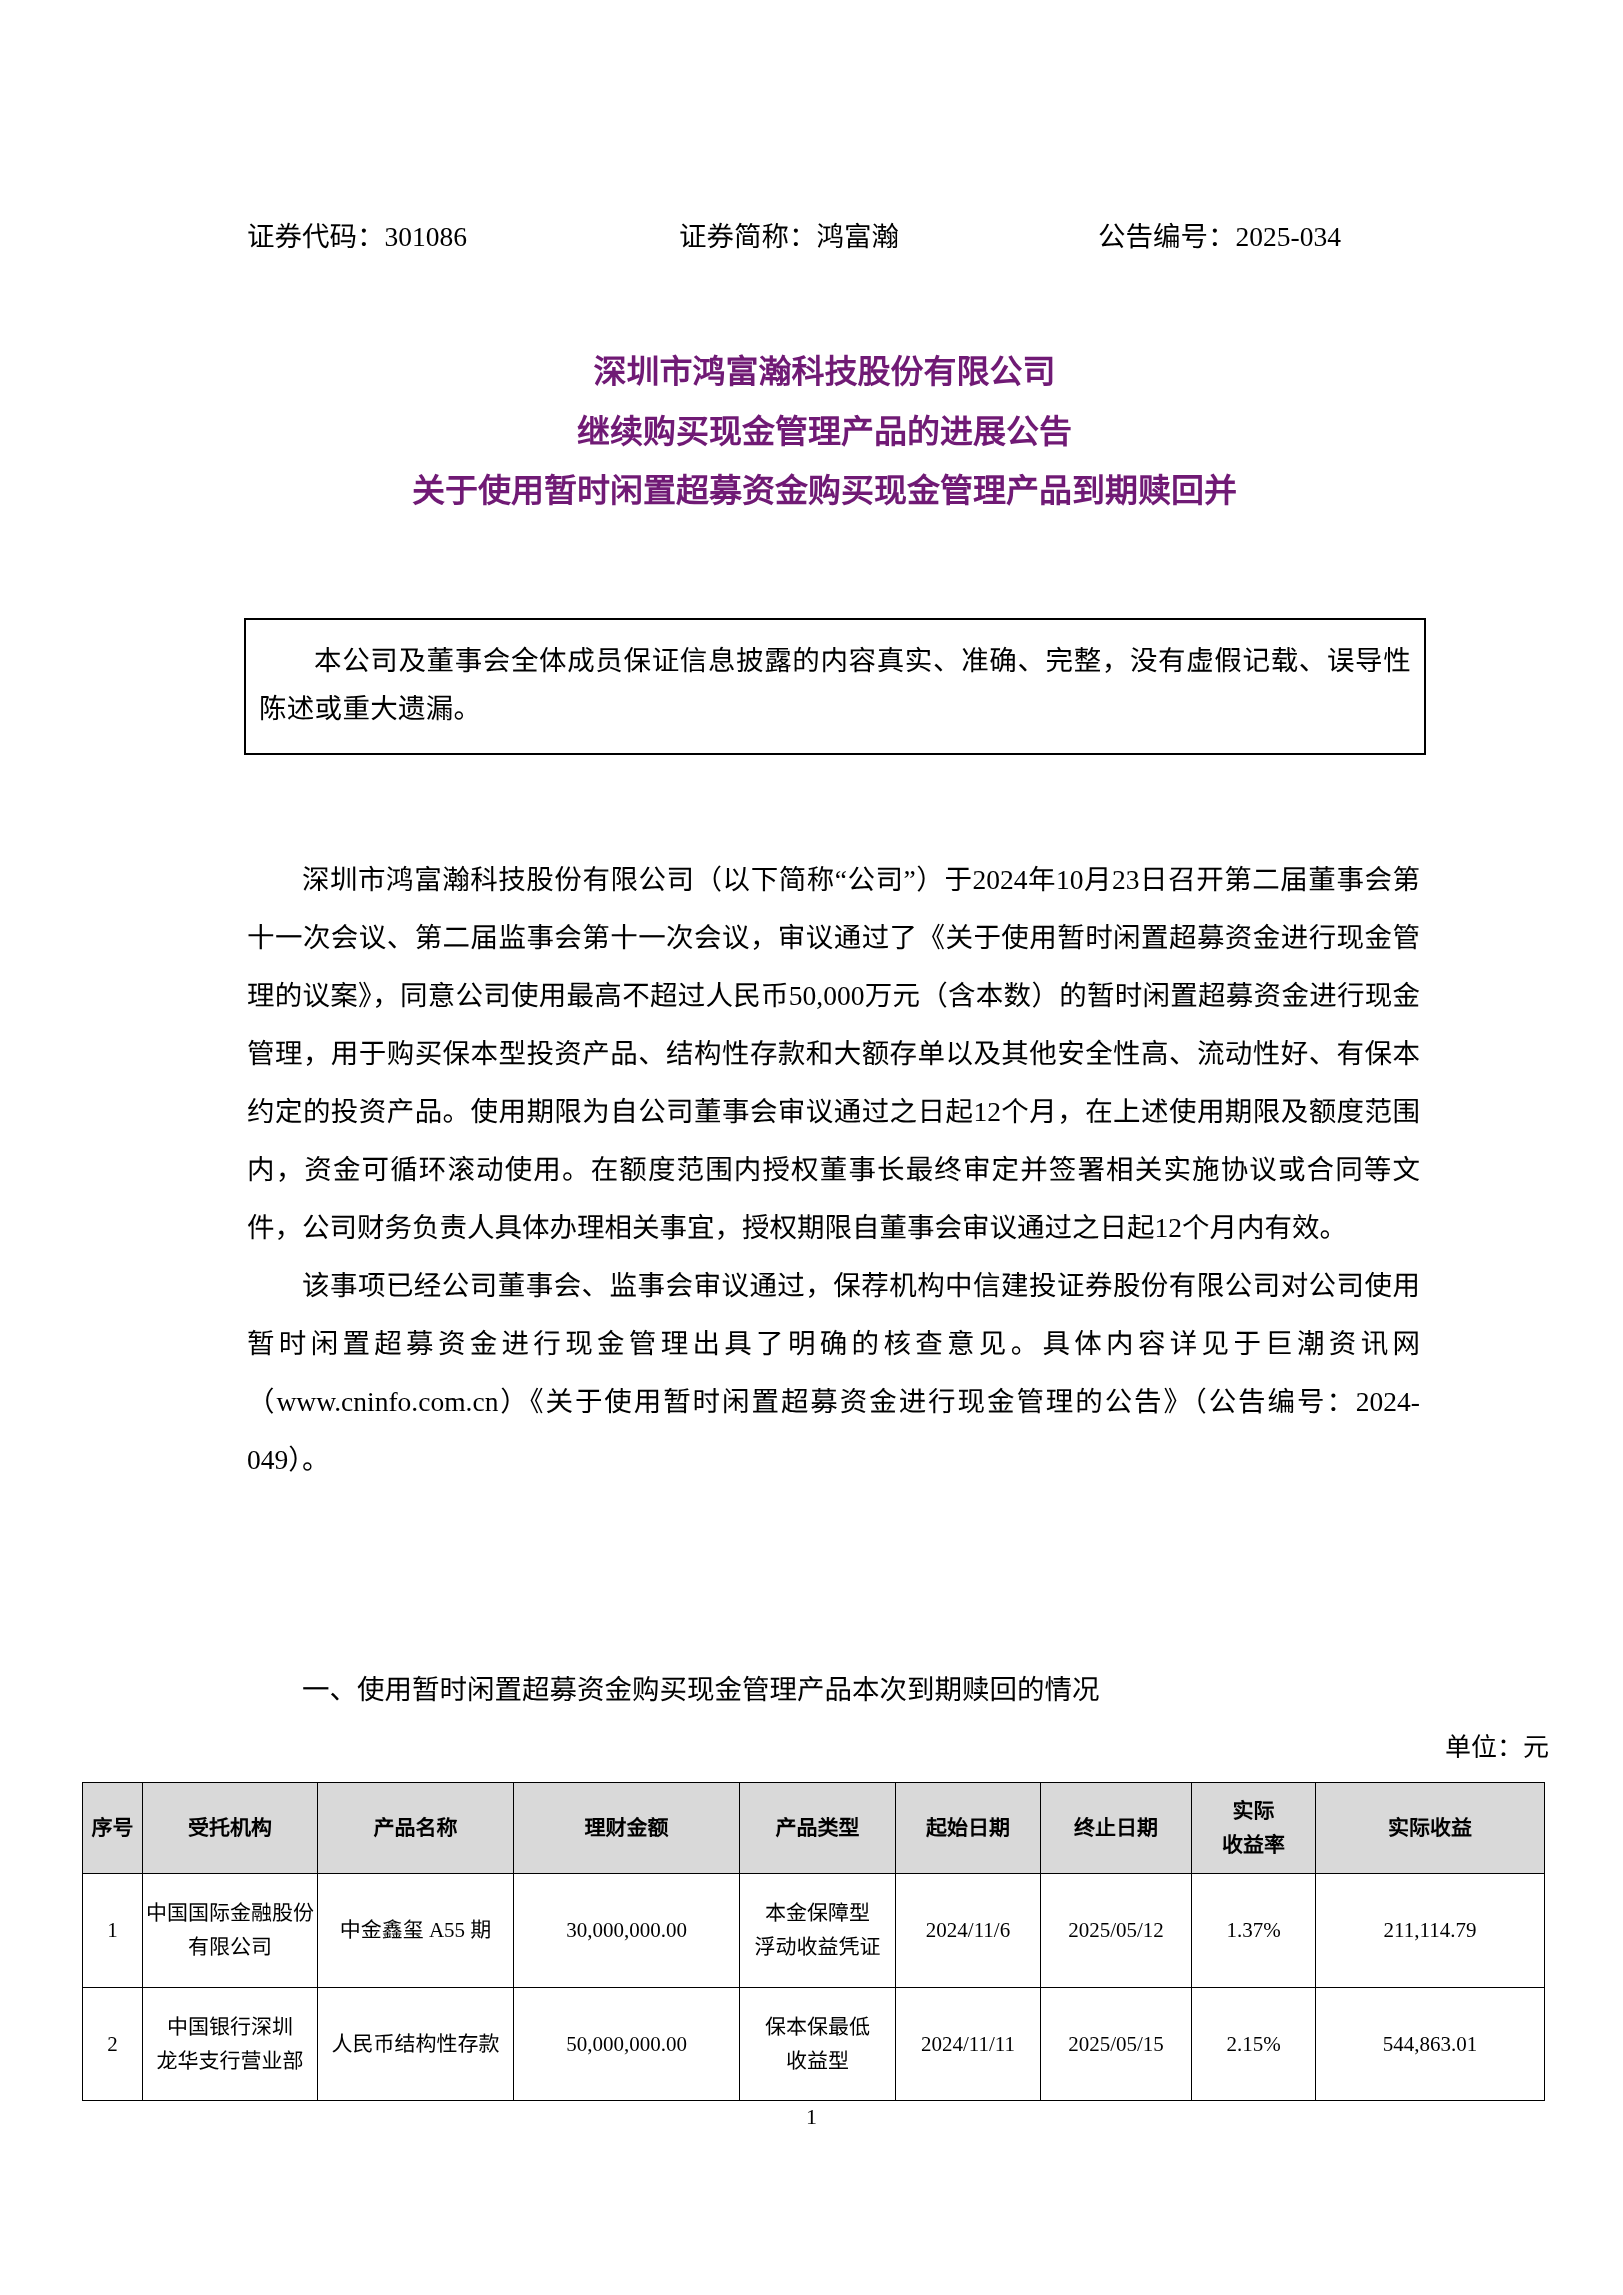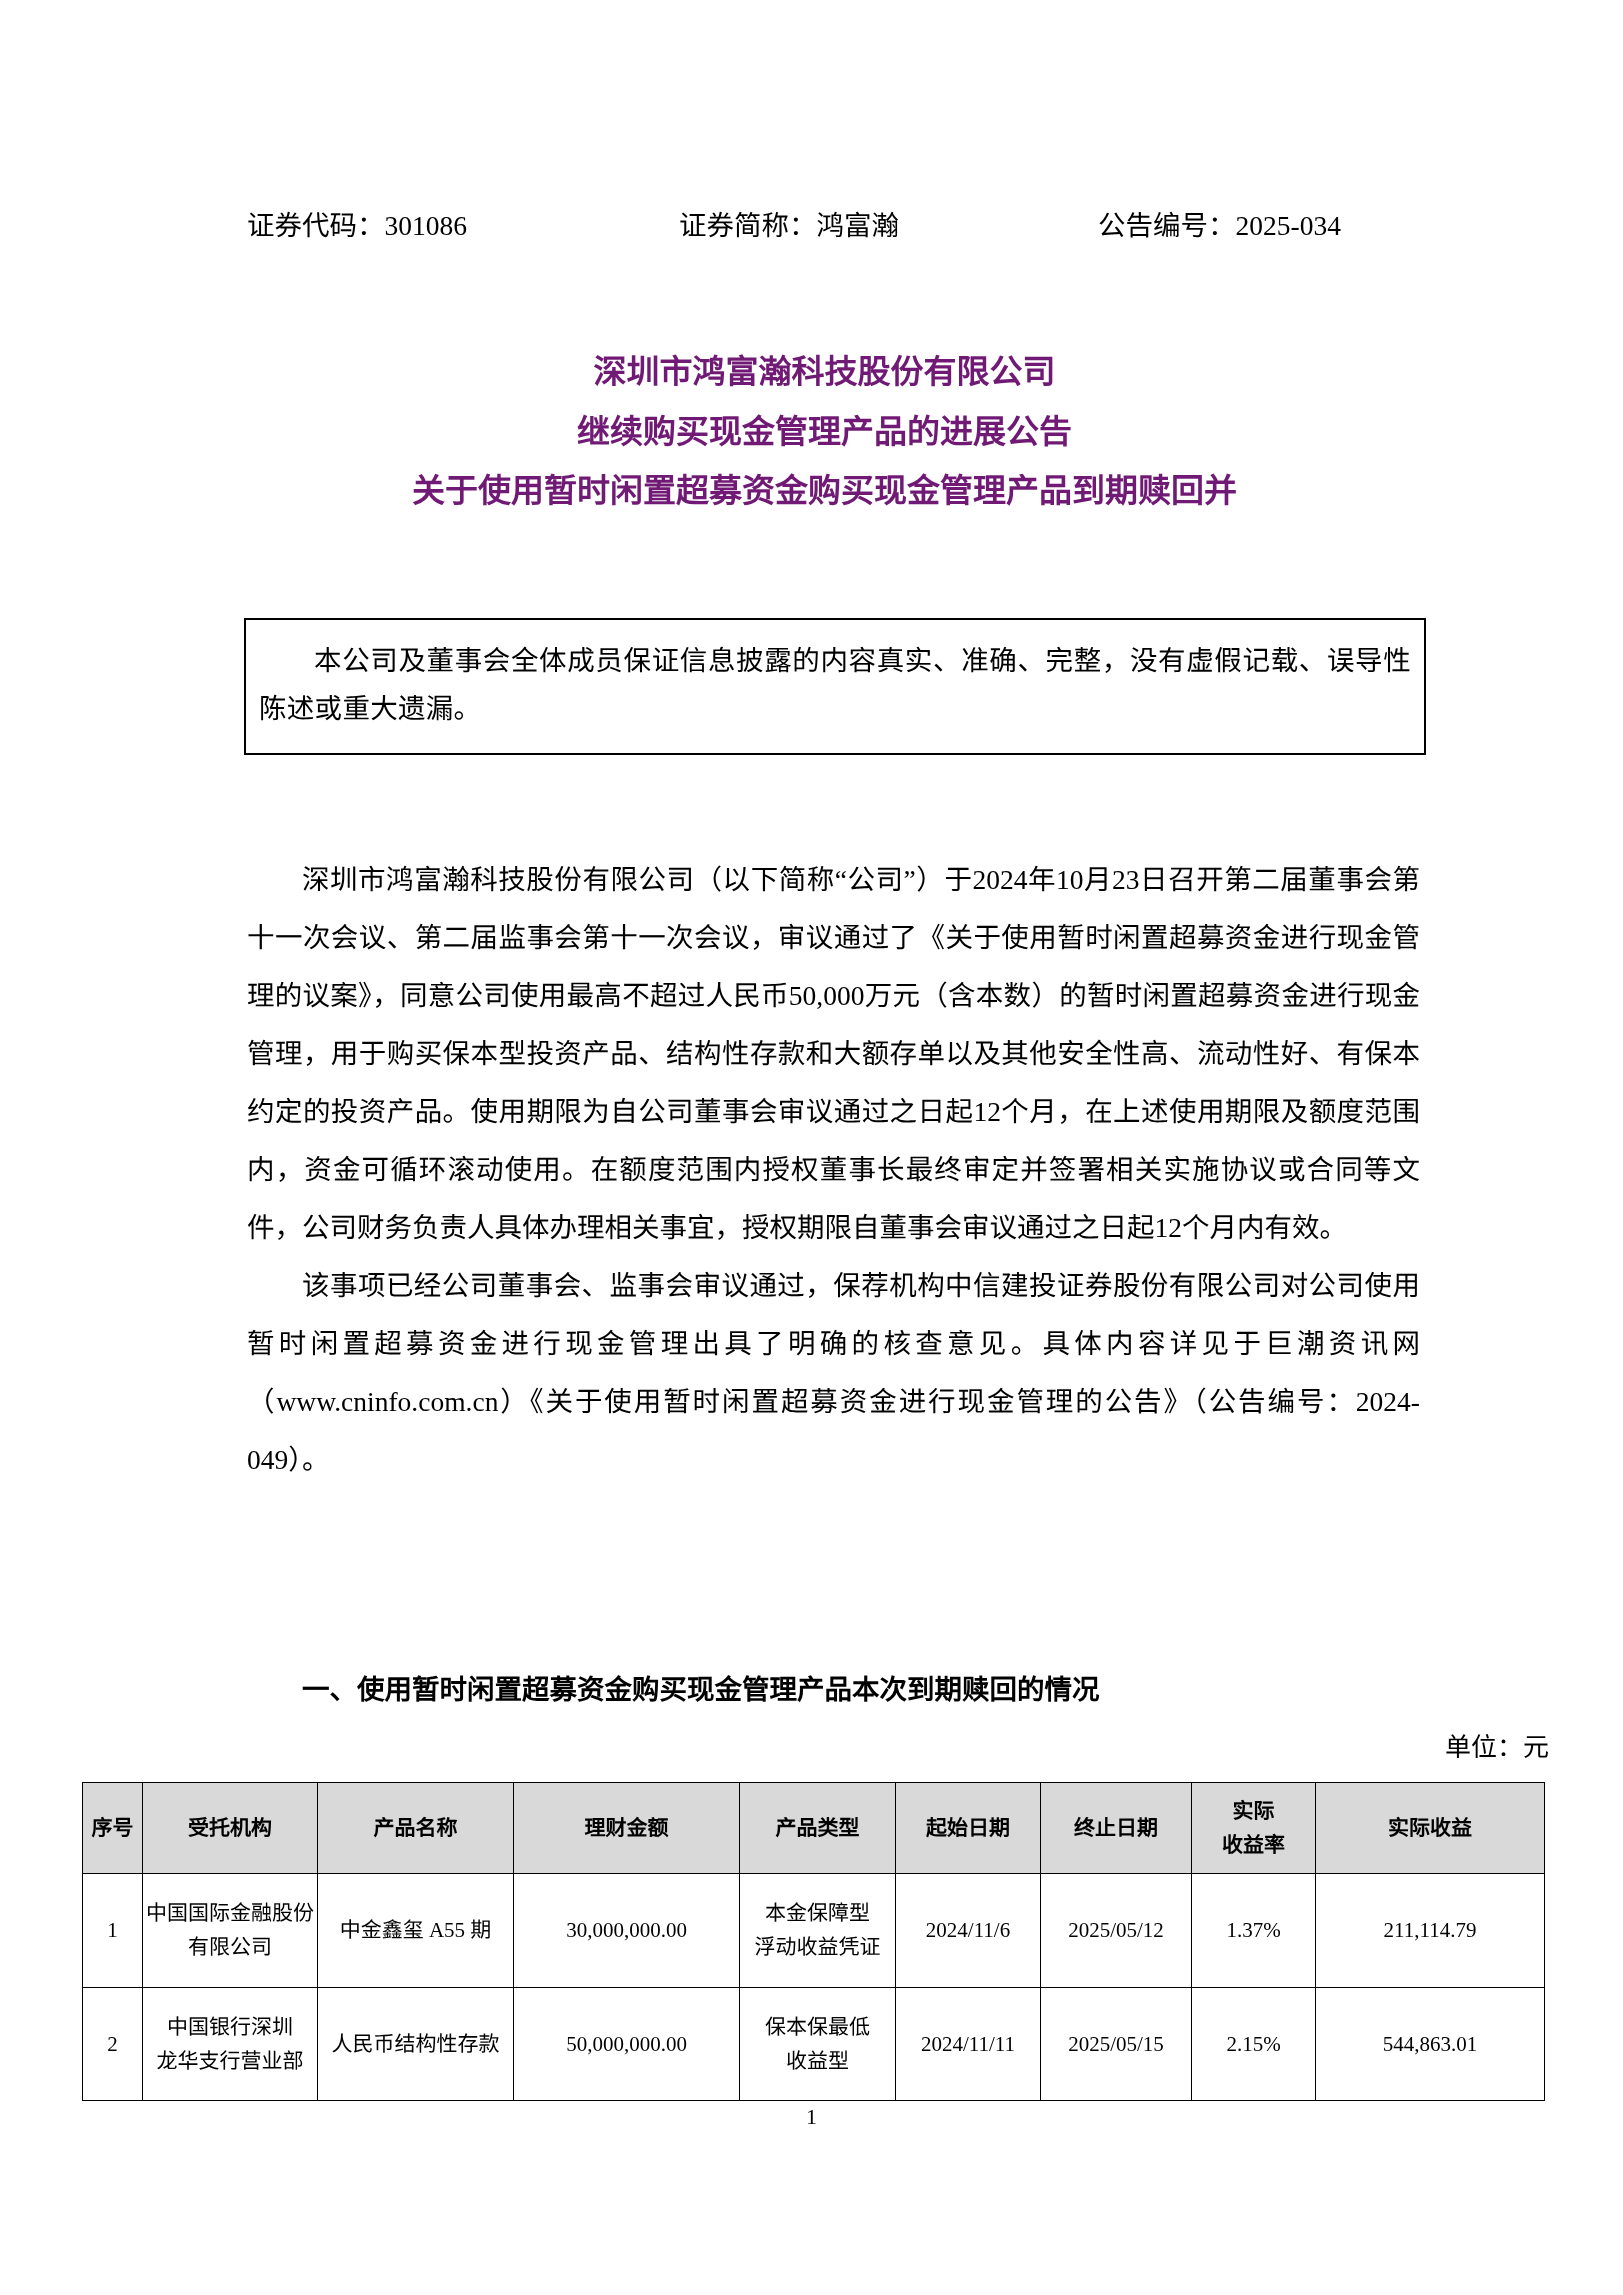--- a/index.html
+++ b/index.html
@@ -20,21 +20,21 @@
     width: 1623px;
     height: 2295px;
     box-sizing: border-box;
     padding: 0;
   }
 
   
   .doc-header {
     position: absolute;
     left: 247px;
-    top: 209px;
+    top: 220px;
     width: 1178px;
     font-size: 27.5px;
     line-height: 1.2;
     white-space: nowrap;
   }
   .doc-header span.hdr-item {
     display: inline-block;
   }
   .hdr-code   { width: 432px; }
   .hdr-abbr   { width: 419px; }
@@ -93,21 +93,21 @@
     margin: 0 0 0 0;
     text-indent: 2em;
   }
   .section-heading {
     position: absolute;
     left: 247px;
     top: 1661px;
     width: 1173px;
     font-size: 27.5px;
     line-height: 58px;
-    font-weight: bold;
+    font-weight: normal;
     font-family: "Liberation Sans", "DejaVu Sans", sans-serif;
     text-indent: 2em;
   }
 
   
   .unit-note {
     position: absolute;
     left: 790px;
     top: 1728px;
     width: 759px;

